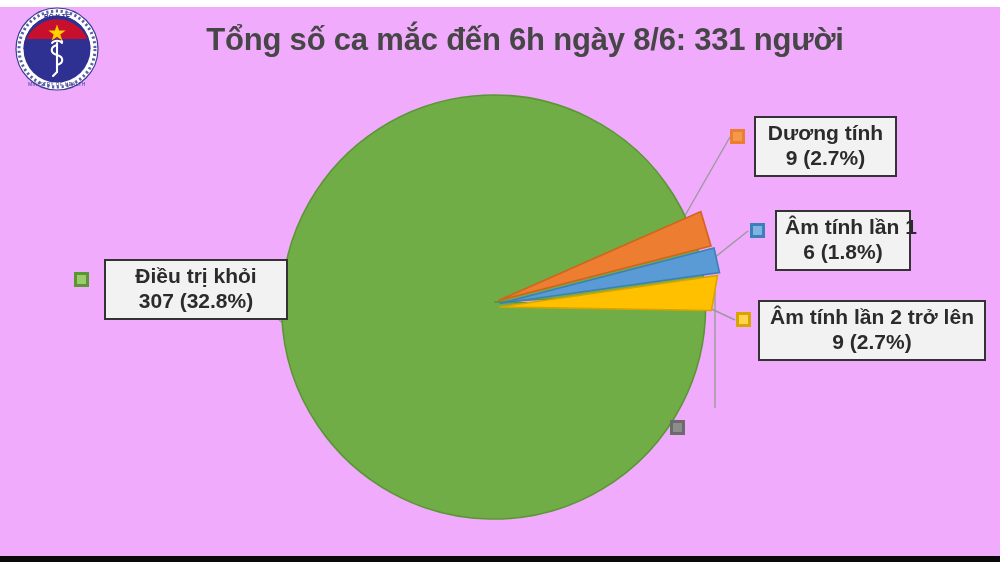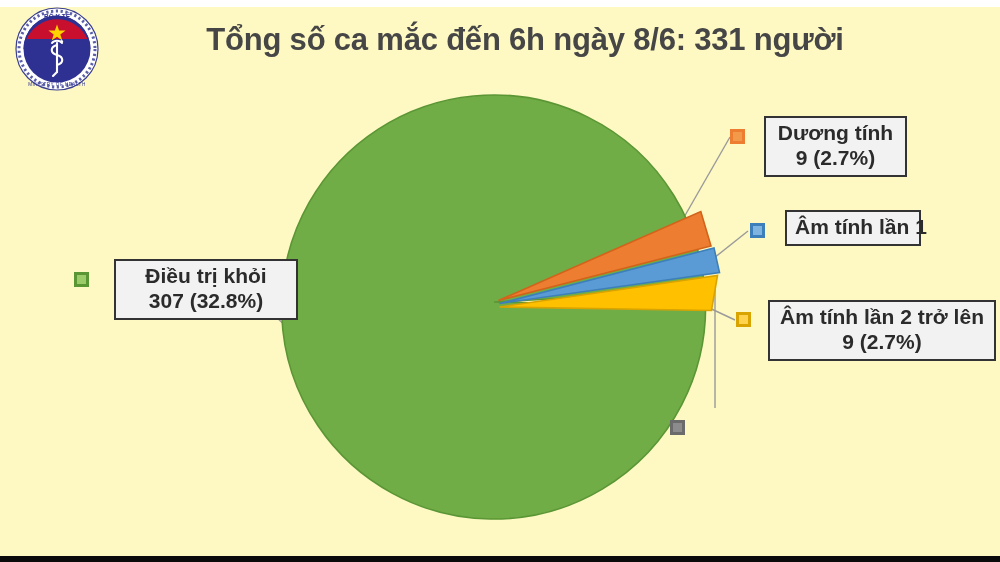--- a/index.html
+++ b/index.html
@@ -4,21 +4,21 @@
 <style>
   html, body {
     margin: 0;
     padding: 0;
     background: #ffffff;
   }
   #slide {
     position: relative;
     width: 1000px;
     height: 562px;
-    background: #fef9c3;
+    background: #f0abfc;
     overflow: hidden;
     font-family: "Liberation Sans", "DejaVu Sans", sans-serif;
   }
   
   #top-band {
     position: absolute;
     left: 0; top: 0;
     width: 1000px; height: 7px;
     background: #ffffff;
   }
@@ -66,21 +66,20 @@
     background: #f2f2f2;
     border: 2px solid #333333;
     color: #2b2b2b;
     font-size: 21px;
     font-weight: bold;
     line-height: 1.18;
     text-align: center;
     padding: 3px 8px 4px 8px;
     box-sizing: border-box;
     white-space: nowrap;
-    margin-left: 10px;
   }
   .data-label .l1 { display: block; }
   .data-label .l2 { display: block; }
 
   .swatch {
     position: absolute;
     width: 15px;
     height: 15px;
     box-sizing: border-box;
     border-width: 3px;
@@ -179,20 +178,21 @@
 
   <span class="swatch" id="sw-positive" style="background:#f2994a;border-color:#ed7d31;"></span>
   <div class="data-label" id="label-positive">
     <span class="l1">Dương tính</span>
     <span class="l2">9 (2.7%)</span>
   </div>
 
   <span class="swatch" id="sw-negative1" style="background:#7fb3e0;border-color:#3d7fbb;"></span>
   <div class="data-label" id="label-negative1">
     <span class="l1">Âm tính lần 1</span>
+    <span class="l2">6 (1.8%)</span>
   </div>
 
   <span class="swatch" id="sw-negative2" style="background:#ffd34d;border-color:#d9a300;"></span>
   <div class="data-label" id="label-negative2">
     <span class="l1">Âm tính lần 2 trở lên</span>
     <span class="l2">9 (2.7%)</span>
   </div>
 
   <span class="swatch" id="sw-death" style="background:#8c8c8c;border-color:#6b6b6b;"></span>
 

